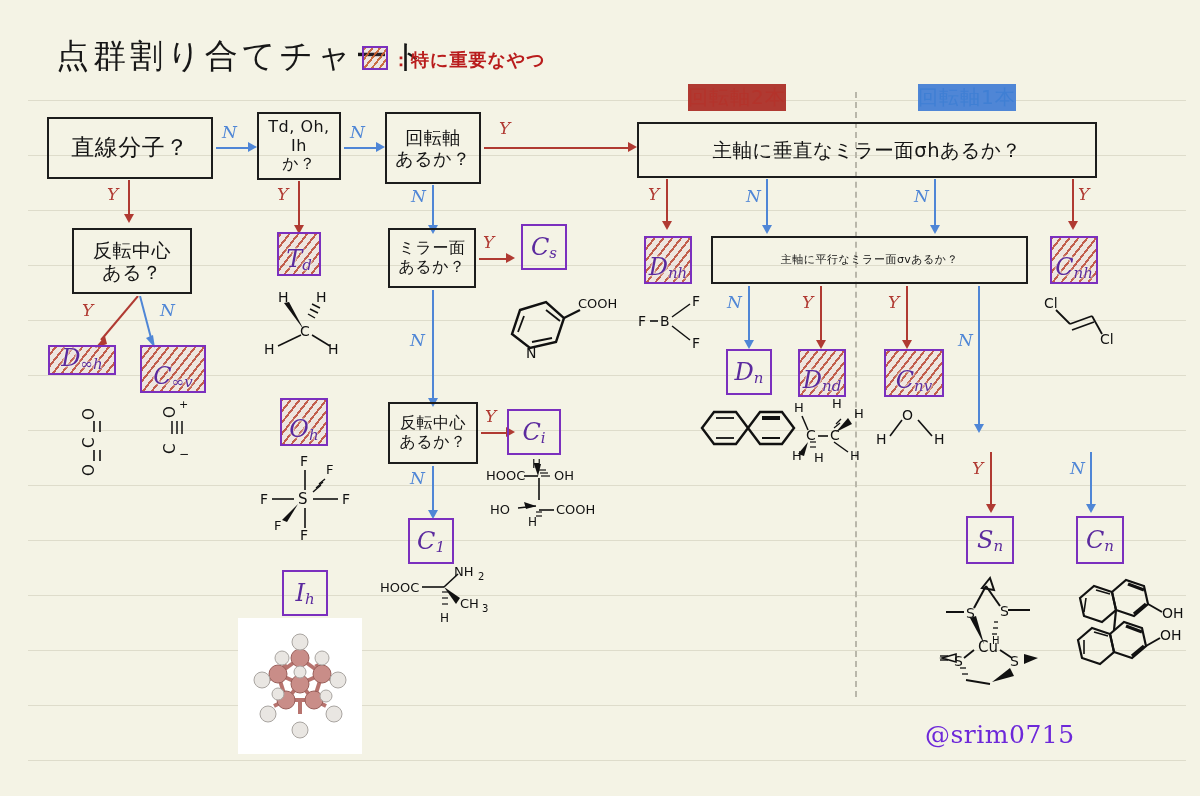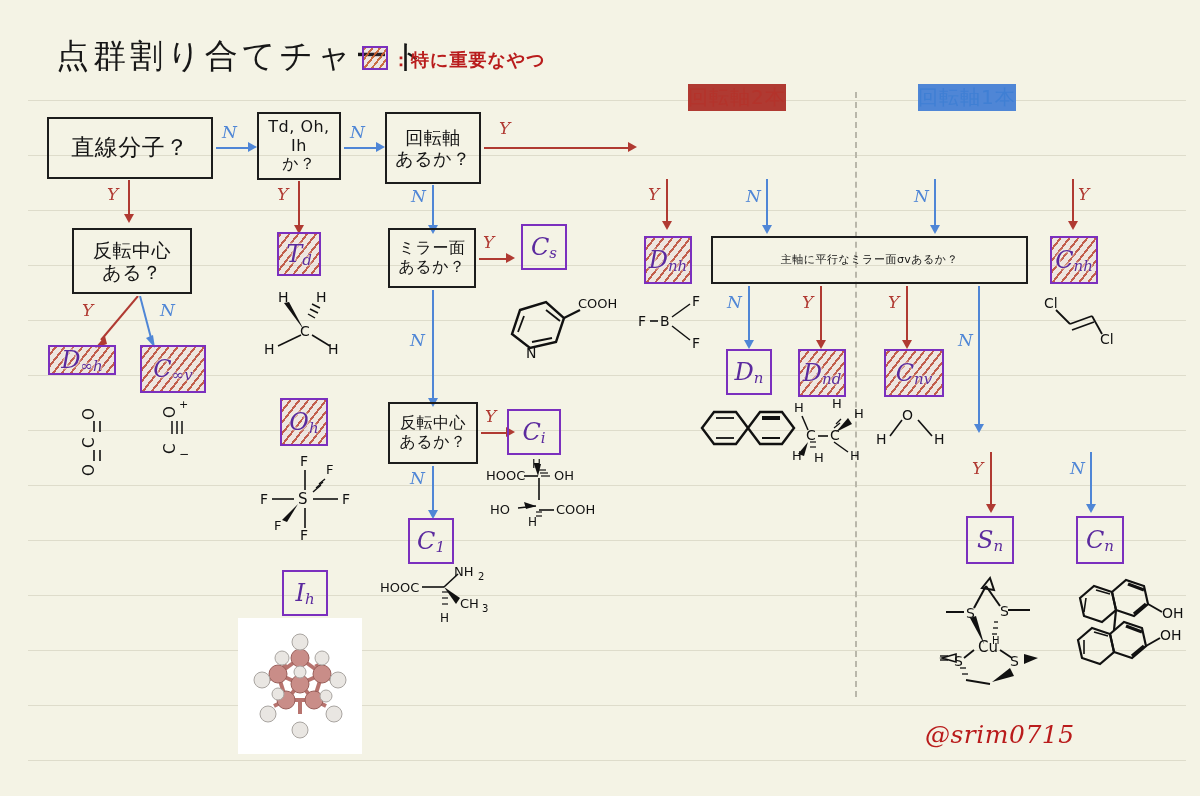--- a/index.html
+++ b/index.html
@@ -50,20 +50,21 @@
     font-size:24px;
     background:transparent;
     overflow:hidden;
   }
   .pg.hatch{
     background:
       repeating-linear-gradient(-52deg,
         rgba(186,70,50,0) 0px, rgba(186,70,50,0) 5px,
         rgba(186,70,50,.85) 5px, rgba(186,70,50,.85) 7px),
       rgba(189,120,190,.10);
+    align-items: flex-end;
   }
   .pg span{position:relative;z-index:3;text-shadow:0 0 3px #f4f3e5,0 0 3px #f4f3e5,0 0 2px #f4f3e5;}
   .pg .sub{font-size:15px;vertical-align:-3px;font-style:italic;}
 
   
   .line{position:absolute;}
   .vl{width:2px;}
   .hl{height:2px;}
   .red{background:#b03a32;}
   .blue{background:#4f86d6;}
@@ -112,22 +113,22 @@
 
   
   #divider{
     position:absolute;left:855px;top:92px;width:0;height:605px;
     border-left:2px dashed #b9b7aa;
   }
 
   
   #sign{
     position:absolute;left:925px;top:720px;
-    font-family:"DejaVu Serif", serif;font-style:italic;
-    font-size:25px;color:#b91c1c;letter-spacing:.5px;
+    font-family:"DejaVu Serif", serif;
+    font-size:25px;color:#6d28d9;letter-spacing:.5px;
   }
 
   
   .mol{position:absolute;}
   .mol svg{display:block;overflow:visible;}
   .mol text{font-family:"DejaVu Sans", sans-serif;fill:#111;}
 
   
   #ih-photo{
     position:absolute;left:238px;top:618px;width:124px;height:136px;
@@ -170,20 +171,23 @@
 
   <div class="qbox" style="left:47px;top:117px;width:166px;height:62px;font-size:23px;">
     <span>直線分子？</span>
   </div>
 
   <div class="qbox" style="left:385px;top:112px;width:96px;height:72px;font-size:18px;white-space:pre-line;">
     <span style="white-space:pre-line">回転軸
 あるか？</span>
   </div>
 
+  <div class="qbox wide" style="left:637px;top:122px;width:460px;height:56px;">
+    <span>主軸に垂直なミラー面σhあるか？</span>
+  </div>
 
   <div class="line hl blue" style="left:216px;top:147px;width:34px"></div>
   <div class="arrowhead ah-right blue" style="left:248px;top:142px"></div>
   <div class="lbl blue" style="left:222px;top:122px">N</div>
 
   <div class="line hl blue" style="left:344px;top:147px;width:34px"></div>
   <div class="arrowhead ah-right blue" style="left:376px;top:142px"></div>
   <div class="lbl blue" style="left:350px;top:122px">N</div>
 
   <div class="line hl red" style="left:484px;top:147px;width:147px"></div>

